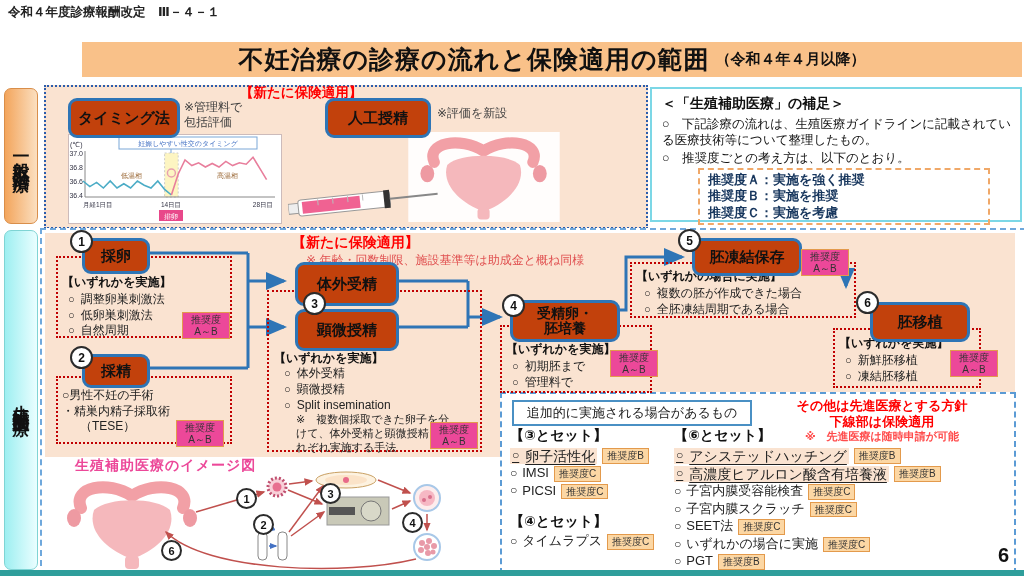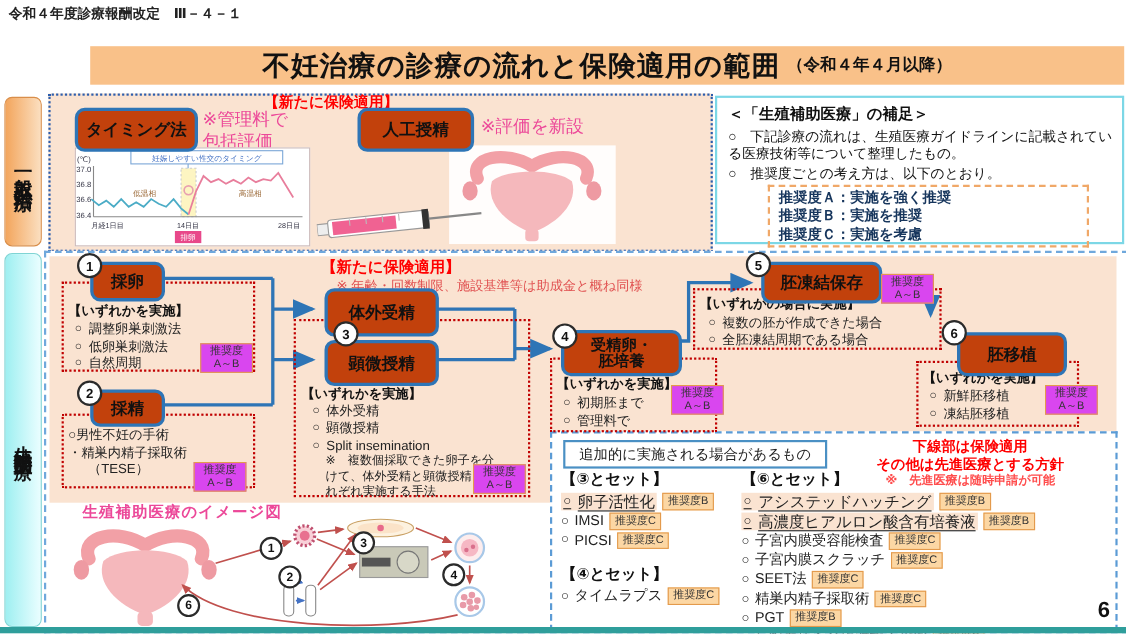--- a/index.html
+++ b/index.html
@@ -18,37 +18,37 @@
   
   .sideband{width:32px;border-radius:7px;display:flex;align-items:center;justify-content:center;
             writing-mode:vertical-rl;text-orientation:upright;font-weight:bold;font-size:17px;letter-spacing:3px;}
   .side-orange{left:4px;top:88px;height:134px;background:linear-gradient(90deg,#F3A55C,#FBDFC0);border:1px solid #D98E4A;}
   .side-cyan{left:4px;top:230px;height:338px;background:linear-gradient(90deg,#9EEFF1,#EAFEFF);border:1px solid #7FD4D4;}
   
   .sec1{left:44px;top:85px;width:600px;height:140px;background:#FAE3D1;border:2px dotted #2B5DAD;}
   .redlabel{color:#FF0000;font-weight:bold;font-size:13.5px;}
   .wbox{background:#c2410c;border:3px solid #2E75B6;border-radius:9px;display:flex;align-items:center;justify-content:center;
         font-weight:bold;font-size:15px;z-index:3;}
-  .smallnote{font-size:16px;color:#ec4899;line-height:1.25;}
+  .smallnote{font-size:12px;color:#404040;line-height:1.25;}
   .chartwrap{left:68px;top:134px;width:212px;height:88px;background:#fff;border:1px solid #CBB;}
   
   .supp{left:650px;top:87px;width:368px;height:131px;background:#fff;border:2px solid #7CD7E6;}
   .supp .t{font-size:14px;font-weight:bold;color:#111;}
   .supp .b{font-size:12.5px;line-height:1.3;color:#111;}
   .gradesbox{border:2px dashed #F0A868;padding:2px 8px;font-size:13px;font-weight:bold;color:#17365D;line-height:1.25;}
   
   .sec2{left:40px;top:228px;width:982px;height:344px;background:#fff;border:2px dashed #6FA8DC;}
   .peach2{left:45px;top:233px;width:970px;height:224px;background:#FAE3D1;}
   .redbox{border:2px dotted #C00000;z-index:2;background:transparent;}
   .rb-head{font-size:12px;font-weight:bold;color:#111;}
   .rb-item{font-size:12px;color:#222;display:flex;gap:6px;line-height:1.3;}
   .rb-item .bullet{font-size:11px;}
   .numc{width:19px;height:19px;border:2px solid #2b2b2b;border-radius:50%;background:#fff;display:flex;align-items:center;
         justify-content:center;font-size:12px;font-weight:bold;z-index:5;}
-  .badge{background:#d946ef;border:1px solid #E39A4C;font-size:10px;line-height:1.15;text-align:center;
+  .badge{background:#ec4899;border:1px solid #E39A4C;font-size:10px;line-height:1.15;text-align:center;
          padding:1px 4px;color:#333;z-index:4;white-space:pre-line;}
   .flownote{font-size:11px;color:#222;line-height:1.25;}
   .caption{font-size:14px;font-weight:bold;color:#ec4899;letter-spacing:1px;}
   
   .addl{left:500px;top:392px;width:512px;height:178px;background:#fff;border:2px dashed #5B9BD5;}
   .addl-hd{left:10px;top:6px;width:236px;height:22px;background:#fff;border:2px solid #4A90C4;display:flex;
            align-items:center;justify-content:center;font-size:13px;color:#222;}
   .addl-notes{right:6px;top:4px;width:252px;text-align:center;}
   .addl-notes .n1{color:#FF0000;font-weight:bold;font-size:13px;line-height:1.2;}
   .addl-notes .n3{color:#FF4C4C;font-size:11px;font-weight:bold;}
@@ -328,22 +328,22 @@
 </svg>
 <div class="abs numc" style="left:236px;top:488px;width:17px;height:17px;font-size:11px;">1</div>
 <div class="abs numc" style="left:253px;top:514px;width:17px;height:17px;font-size:11px;">2</div>
 <div class="abs numc" style="left:320px;top:483px;width:17px;height:17px;font-size:11px;">3</div>
 <div class="abs numc" style="left:402px;top:512px;width:17px;height:17px;font-size:11px;">4</div>
 <div class="abs numc" style="left:161px;top:540px;width:17px;height:17px;font-size:11px;">6</div>
 
 <div class="abs addl">
   <div class="abs addl-hd">追加的に実施される場合があるもの</div>
   <div class="abs addl-notes">
+    <div class="n1">その他は先進医療とする方針</div>
     <div class="n1">下線部は保険適用</div>
-    <div class="n1">その他は先進医療とする方針</div>
     <div class="n3">※　先進医療は随時申請が可能</div>
   </div>
 
   <div class="abs" style="left:8px;top:33px;width:160px;">
     <div class="setlabel">【③とセット】</div>
     <div class="arow">
         <span class="hl">
           <span class="bullet">○</span>
           <span>卵子活性化</span>
         </span>
@@ -393,21 +393,21 @@
         <span>子宮内膜スクラッチ</span>
         <span class="gbadge">推奨度C</span>
       </div>
     <div class="arow">
         <span class="bullet">○</span>
         <span>SEET法</span>
         <span class="gbadge">推奨度C</span>
       </div>
     <div class="arow">
         <span class="bullet">○</span>
-        <span>精巣内精子採取術</span>
+        <span>いずれかの場合に実施</span>
         <span class="gbadge">推奨度C</span>
       </div>
     <div class="arow">
         <span class="bullet">○</span>
         <span>PGT</span>
         <span class="gbadge">推奨度B</span>
       </div>
     <div class="arow">
         <span class="bullet">○</span>
         <span>反復着床不全に対する投薬</span>

